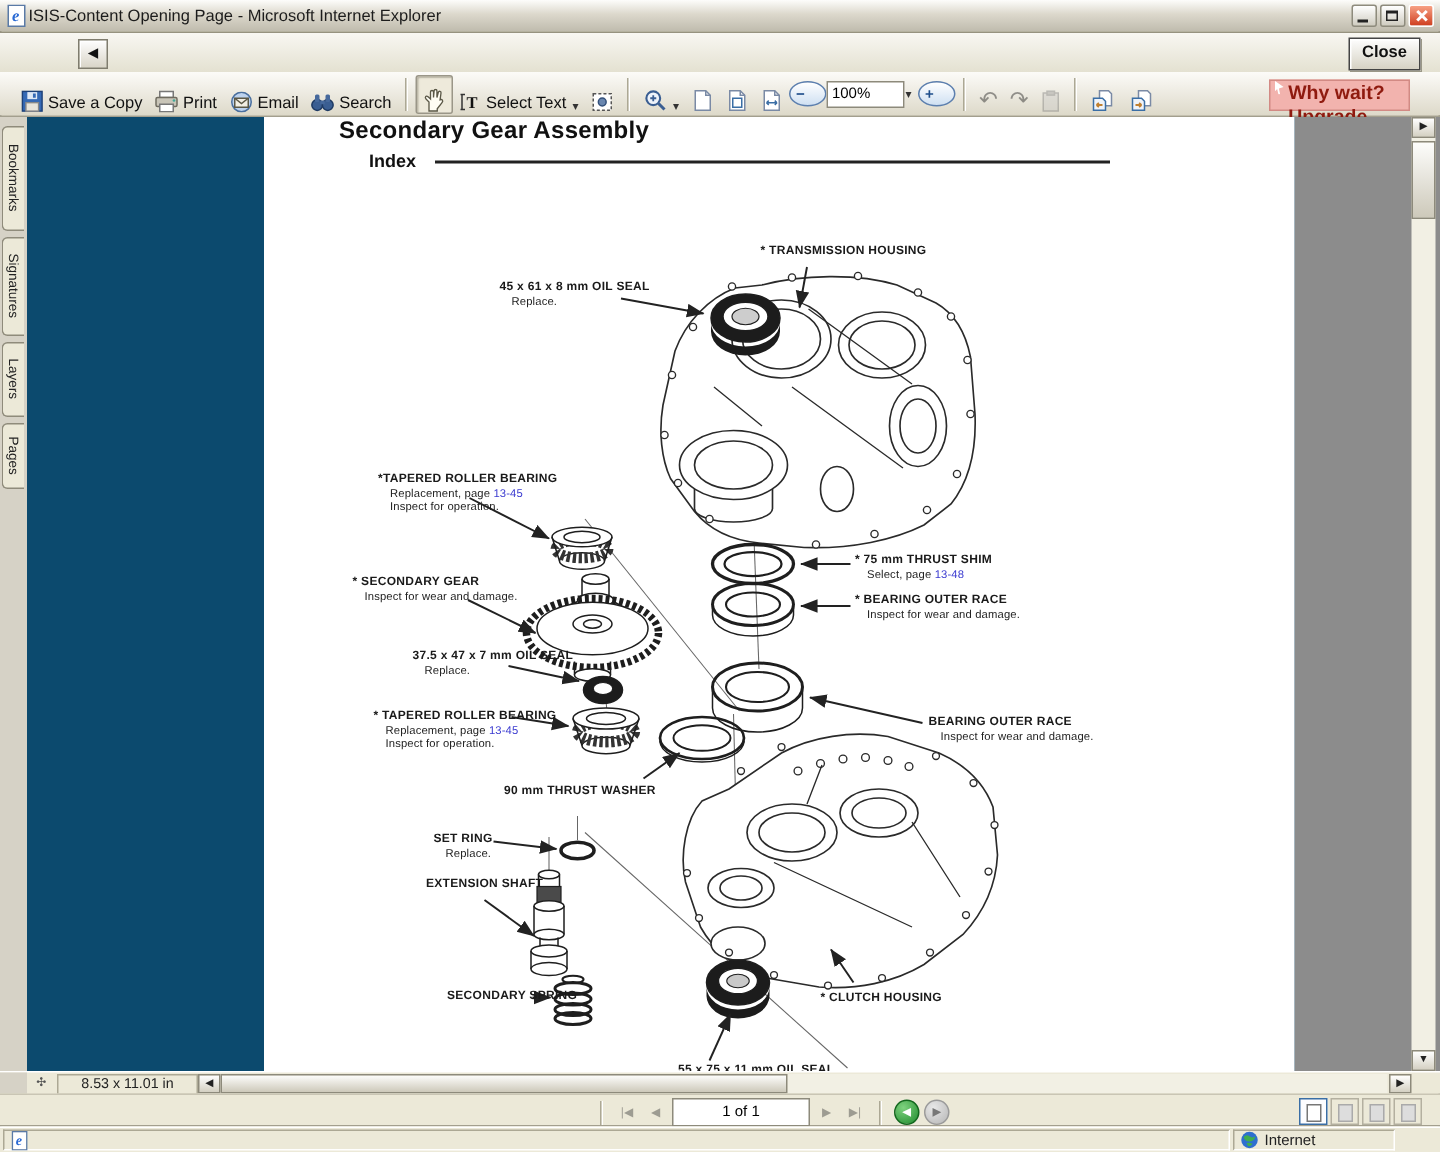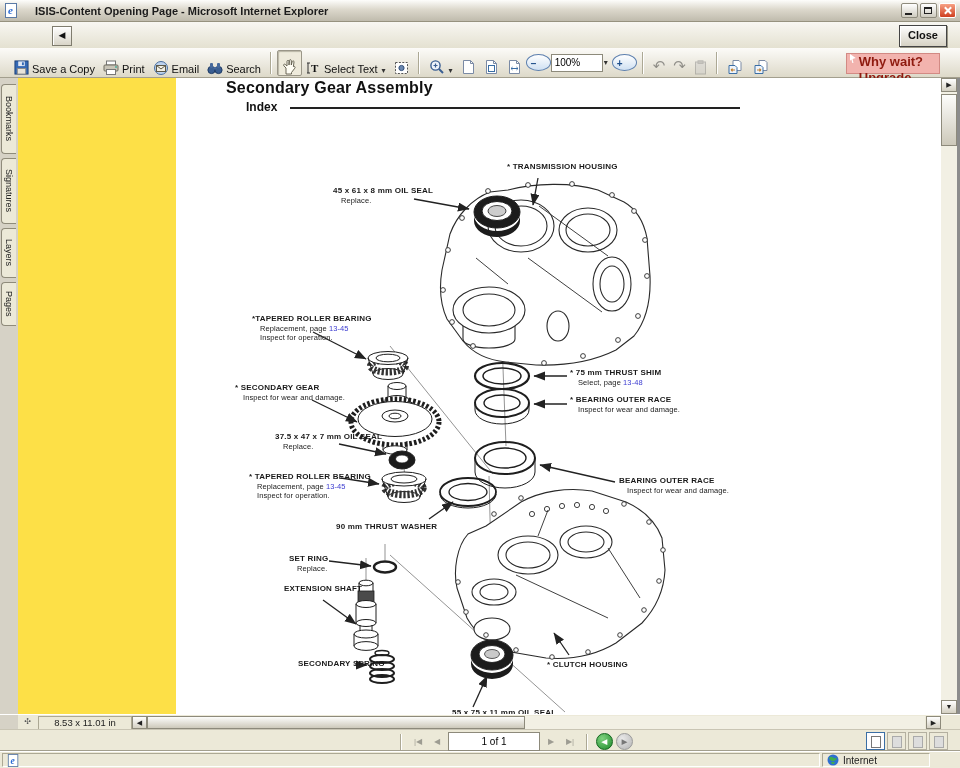--- a/index.html
+++ b/index.html
@@ -4,21 +4,21 @@
 <style>
   html,body{margin:0;padding:0;background:#555}
   #win{position:relative;width:960px;height:768px;overflow:hidden;
        font-family:"Liberation Sans",sans-serif;background:#ece9d8;
        box-shadow:inset 0 0 0 1px #7d7a6d}
 
   
   .titlebar{position:absolute;left:0;top:0;width:960px;height:22px;
     background:linear-gradient(#fdfdfb,#dcd8cc 45%,#bfbbad);
     border-bottom:1px solid #96927f;display:flex;align-items:center;padding:0 4px;box-sizing:border-box}
-  .title-text{font-size:11px;font-weight:bold;color:#1c1c1c;margin-left:16px;flex:1;
+  .title-text{font-size:11px;font-weight:normal;color:#1c1c1c;margin-left:0;flex:1;
     white-space:nowrap;overflow:hidden}
   .winbtn{width:17px;height:15px;margin-left:2px;border-radius:2px;border:1px solid #8e8b7d;
     background:linear-gradient(#ffffff,#cfccc0);position:relative;box-sizing:border-box}
   .winbtn.close{background:linear-gradient(#f7a184,#cf3f20);border-color:#fff}
   .glyph-min{position:absolute;left:3px;bottom:2px;width:7px;height:2px;background:#222}
   .glyph-max{position:absolute;left:3px;top:3px;width:8px;height:7px;border:1px solid #222;border-top-width:2px;box-sizing:border-box}
   .glyph-x{position:absolute;left:3px;top:2px;width:9px;height:9px}
   .glyph-x:before,.glyph-x:after{content:"";position:absolute;left:4px;top:0;width:2px;height:9px;background:#fff}
   .glyph-x:before{transform:rotate(45deg)}.glyph-x:after{transform:rotate(-45deg)}
 
@@ -49,21 +49,21 @@
     border:1px solid #d28a84;color:#8f1a0f;font-size:13px;font-weight:bold;line-height:1.2;
     display:flex;gap:3px;padding:0 3px;box-sizing:border-box}
   .upgrade .cursor{width:9px;height:9px;background:#fff;clip-path:polygon(0 0,100% 45%,45% 55%,60% 100%,40% 100%,25% 60%,0 75%)}
 
   
   .viewer{position:absolute;left:0;top:78px;width:960px;height:636px;background:#8c8c8c}
   .tabstrip{position:absolute;left:0;top:0;width:18px;height:636px;background:#d6d2c6;border-right:1px solid #a29e8d}
   .vtab{position:absolute;left:1px;width:15px;background:#ece9d8;border:1px solid #8f8b7b;border-right:none;
     border-radius:4px 0 0 4px;writing-mode:vertical-rl;font-size:9px;color:#222;
     display:flex;align-items:center;justify-content:center;box-sizing:border-box}
-  .docarea{position:absolute;left:18px;top:0;width:923px;height:636px;background:#fde047;overflow:hidden}
+  .docarea{position:absolute;left:18px;top:0;width:845px;height:636px;background:#0c4a6e;overflow:hidden}
   .page{position:absolute;left:158px;top:0;width:765px;height:636px;background:#fff;overflow:hidden}
 
   .pg-title{position:absolute;left:50px;top:1px;font-size:16px;font-weight:bold;color:#111;letter-spacing:.2px}
   .pg-index{position:absolute;left:70px;top:22px;font-size:12px;font-weight:bold;color:#111}
   .idx-line{position:absolute;left:114px;top:29px;width:450px;height:2px;background:#222}
   .pg-note{position:absolute;left:62px;top:55px;font-size:8px;color:#222;letter-spacing:.1px}
   .plink{color:#3b3bd0;text-decoration:none}
 
   .dlb{position:absolute;font-size:8px;font-weight:bold;color:#1a1a1a;white-space:nowrap;letter-spacing:.2px;line-height:1.25}
   .dls{font-size:7.5px;font-weight:normal;color:#222;padding-left:8px;letter-spacing:.1px}

